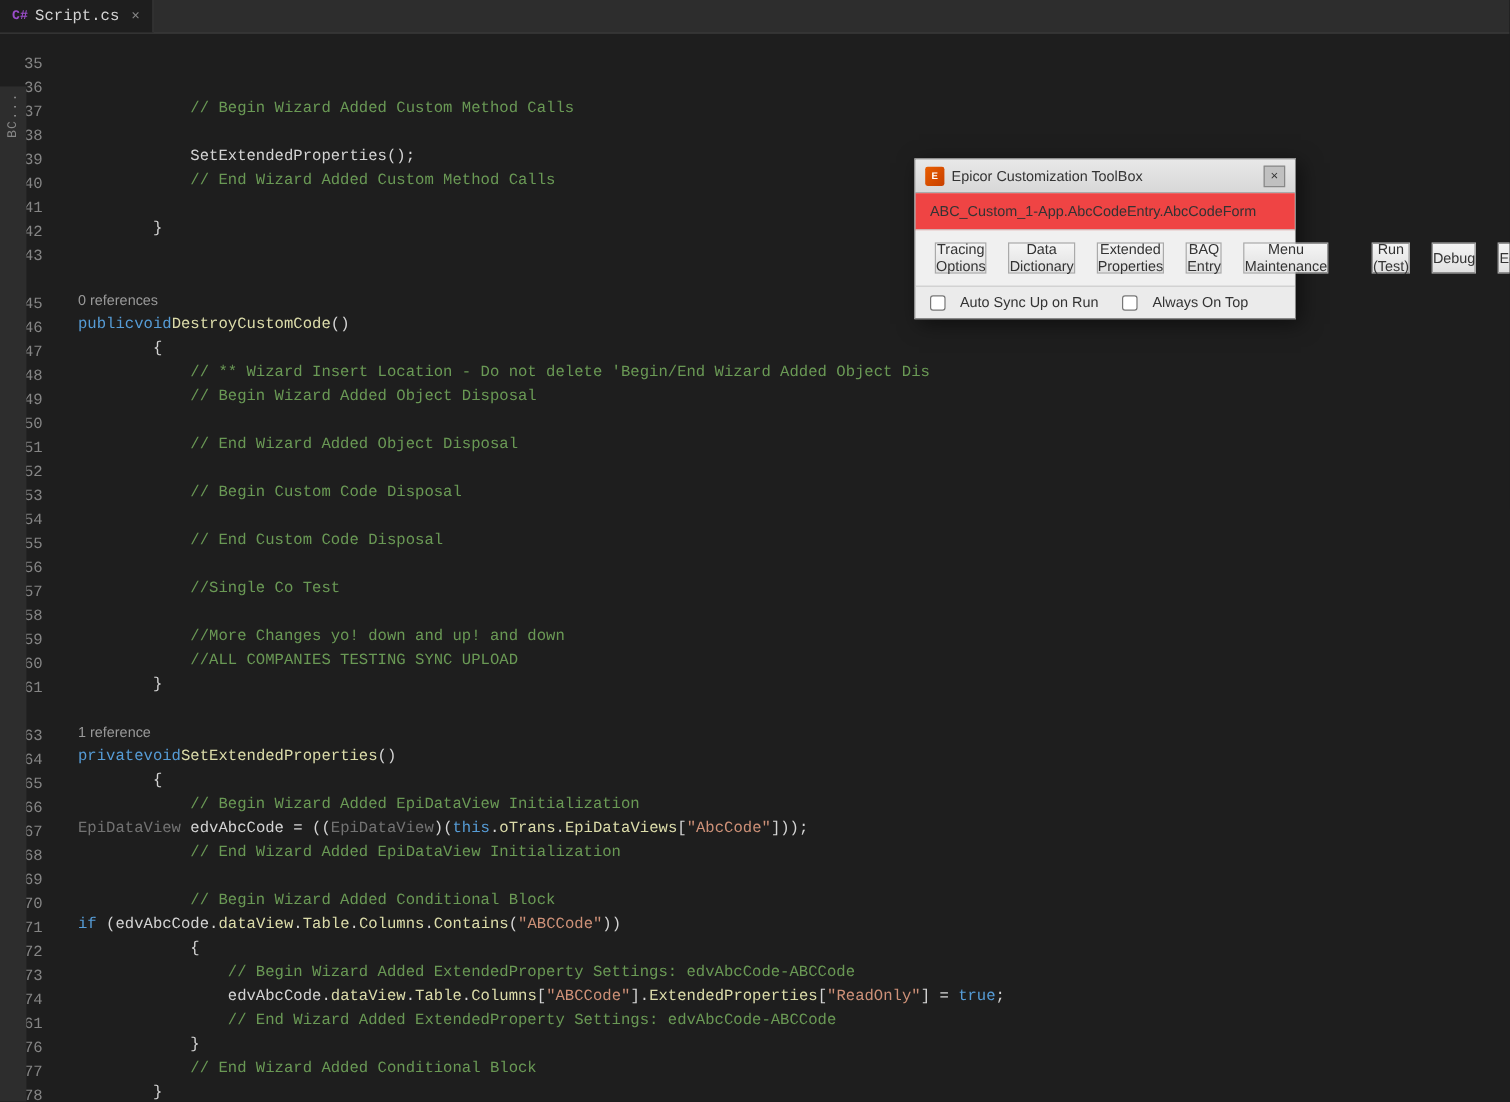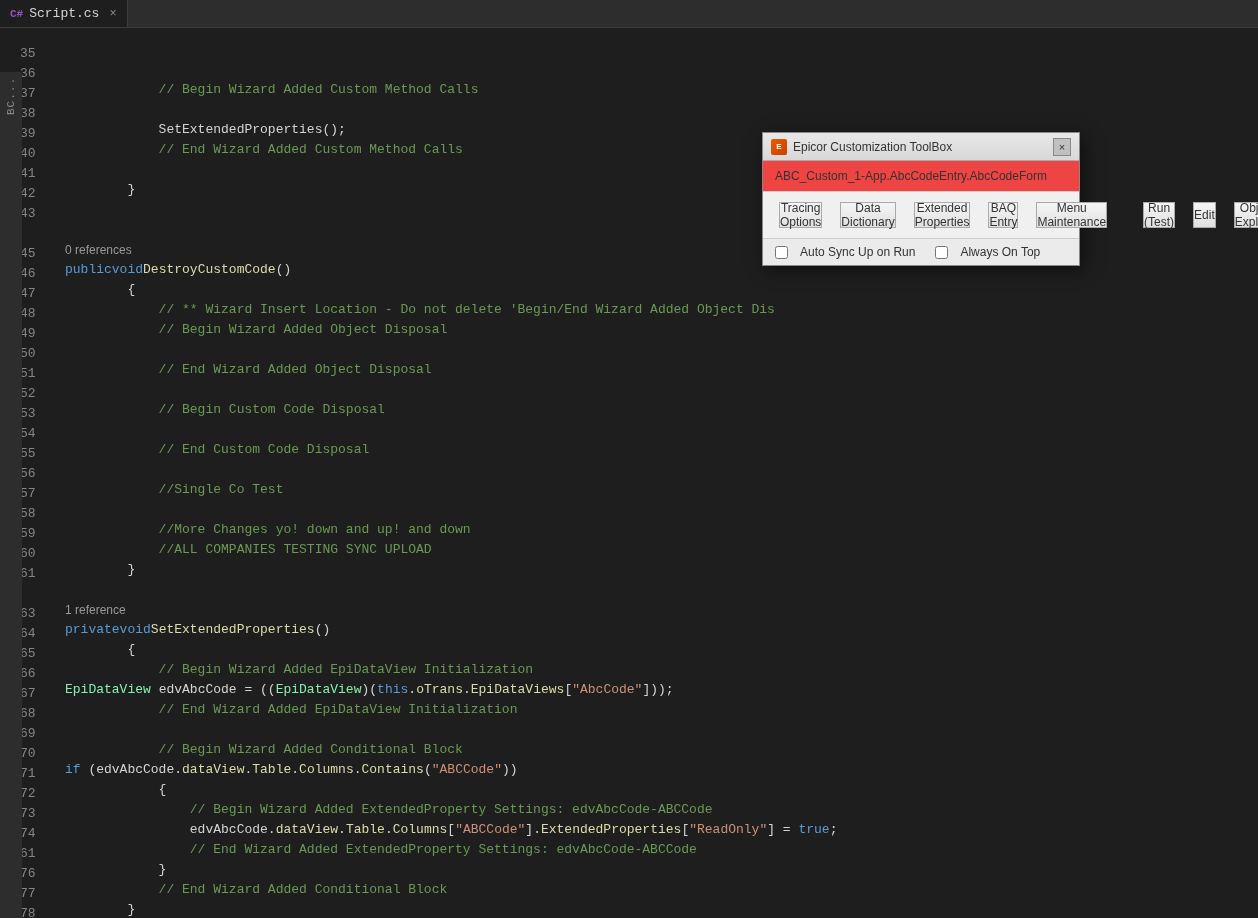--- a/index.html
+++ b/index.html
@@ -76,21 +76,21 @@
     }
 
     .line {
       height: 20px;
       display: flex;
       align-items: center;
     }
 
     
     .kw { color: #569cd6; }
-    .type { color: #86efac; }
+    .type { color: #737373; }
     .method { color: #dcdcaa; }
     .comment { color: #6a9955; }
     .string { color: #ce9178; }
     .plain { color: #d4d4d4; }
     .ref-info { color: #999; font-size: 12px; }
 
     
     .dialog-overlay {
       position: absolute;
       top: 0; left: 0; right: 0; bottom: 0;
@@ -312,20 +312,21 @@
     <div class="dialog-body">
       <button class="dialog-btn">Tracing Options</button>
       <button class="dialog-btn">Data Dictionary</button>
       <button class="dialog-btn">Extended Properties</button>
       <button class="dialog-btn">BAQ Entry</button>
       <button class="dialog-btn">Menu Maintenance</button>
 
       <div class="dialog-separator"></div>
 
       <button class="dialog-btn">Run (Test)</button>
+      <button class="dialog-btn">Debug</button>
       <button class="dialog-btn">Edit</button>
       <button class="dialog-btn">Object Explorer</button>
       <button class="dialog-btn">Reference Manager</button>
       <button class="dialog-btn active-btn">Code Wizard</button>
     </div>
 
     <div class="dialog-footer">
       <div class="checkbox-group">
         <input type="checkbox" style="">
         <label>Auto Sync Up on Run</label>

